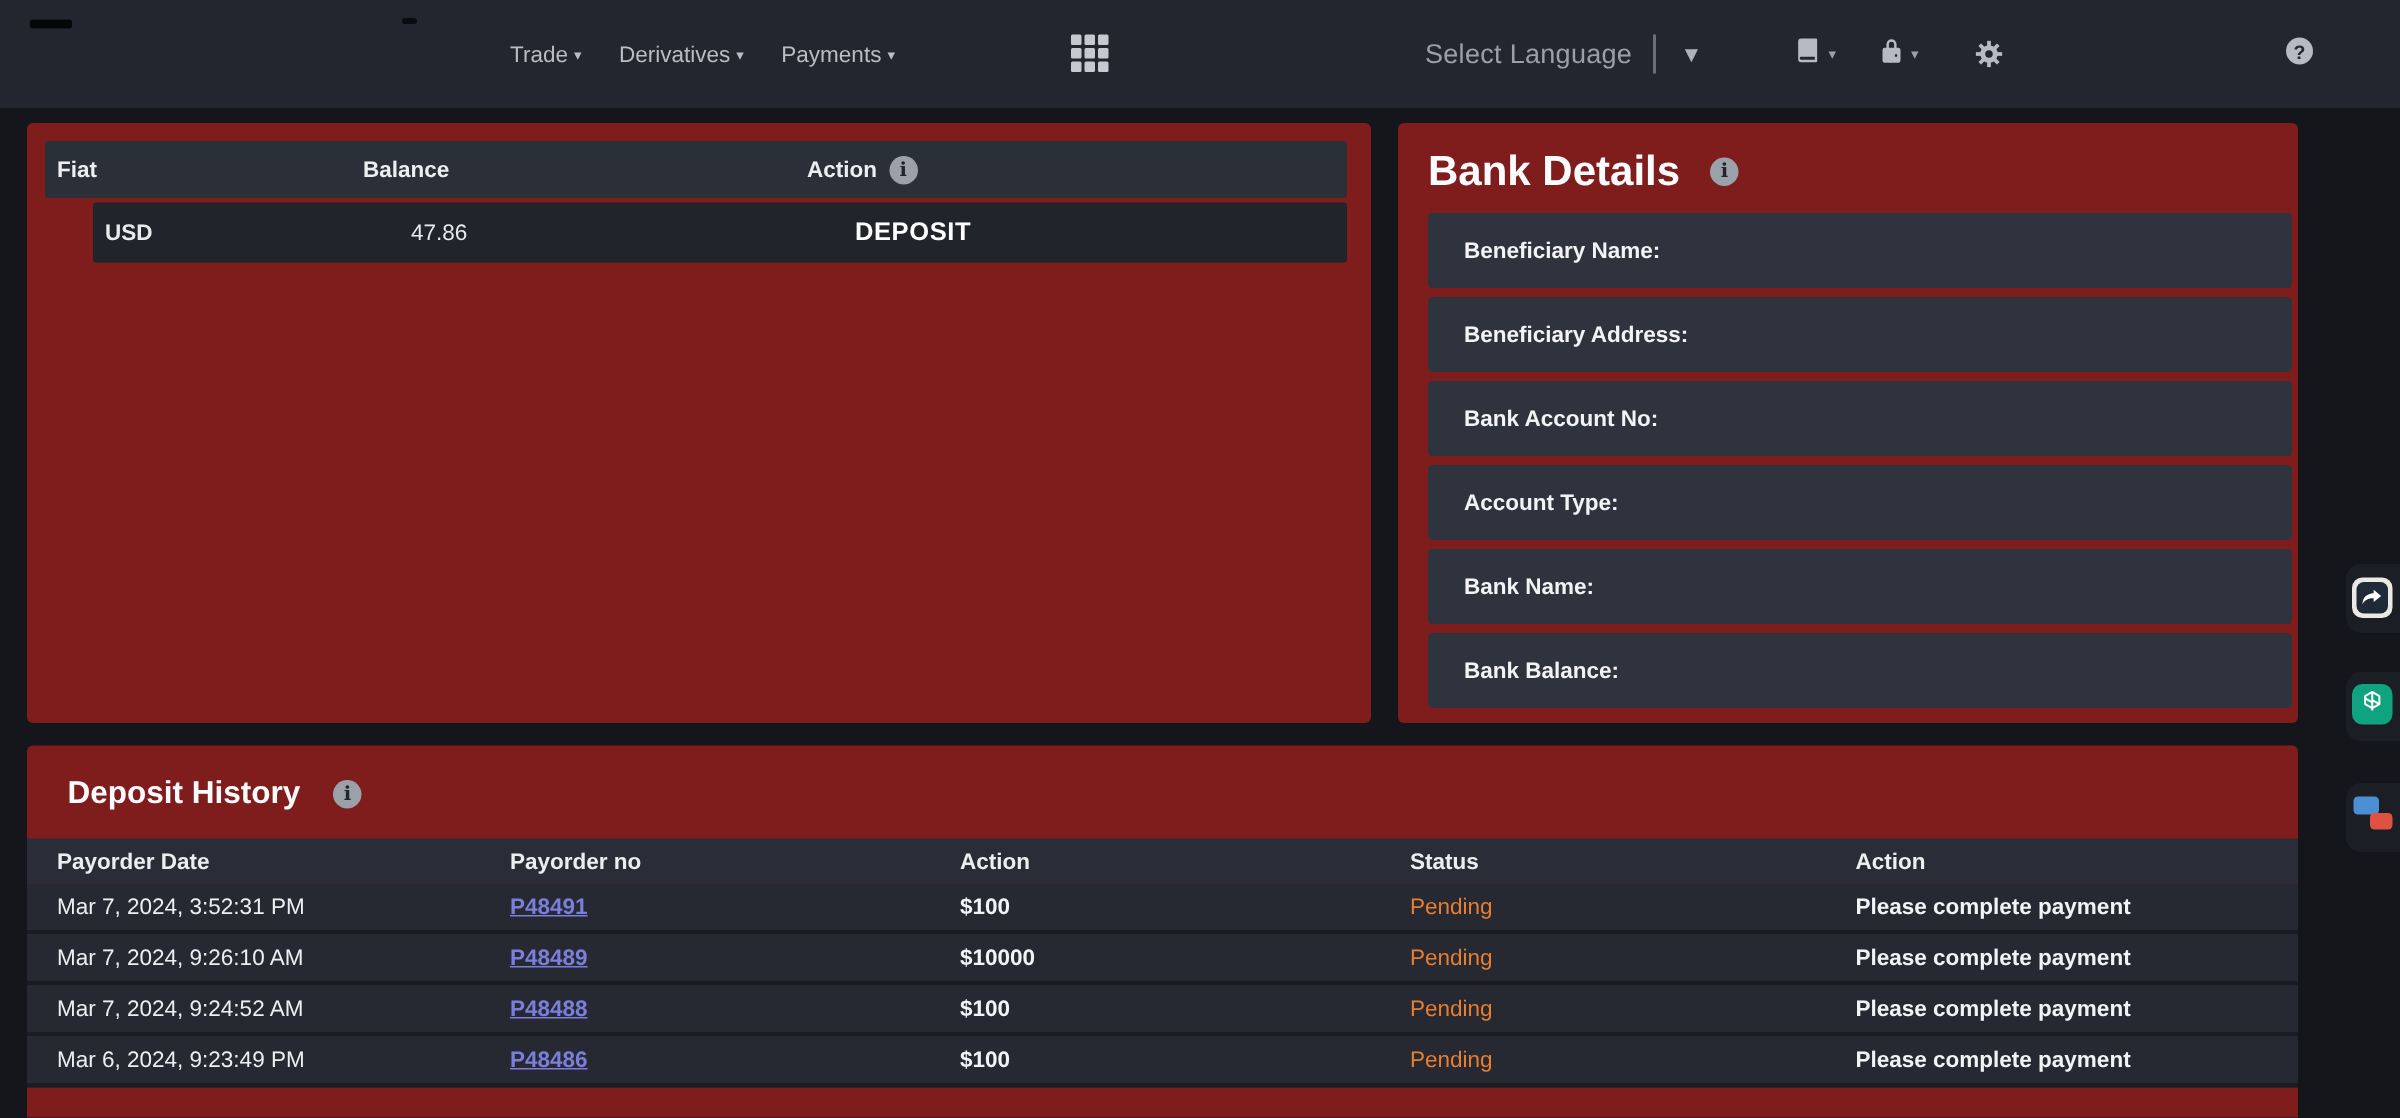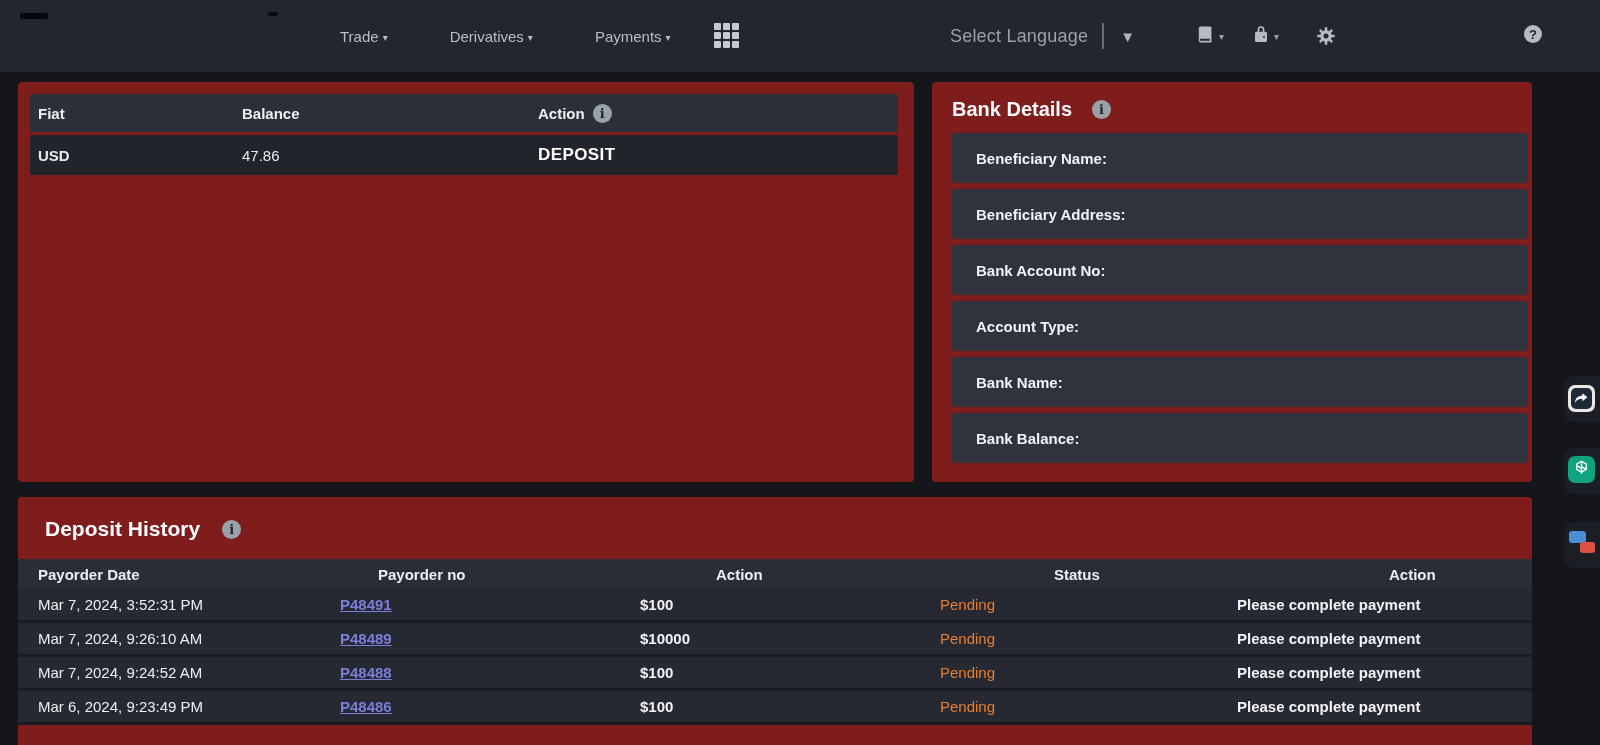--- a/index.html
+++ b/index.html
@@ -11,21 +11,21 @@
     color:#e8eaec;
   }
 
   
   .navbar {
     position:absolute; top:0; left:0; width:1600px; height:72px;
     background:#23262e;
   }
   .logo-redact { position:absolute; top:13px; left:20px; width:28px; height:6px; background:#050608; border-radius:2px; }
   .logo-redact2 { position:absolute; top:12px; left:268px; width:10px; height:4px; background:#0a0c10; border-radius:2px; }
-  .nav-menus { position:absolute; left:340px; top:0; height:72px; display:flex; align-items:center; gap:62px; }
+  .nav-menus { position:absolute; left:340px; top:0; height:72px; display:flex; align-items:center; gap:25px; }
   .nav-item { color:#b9bec5; font-size:15px; cursor:pointer; white-space:nowrap; }
   .nav-caret { font-size:10px; color:#b9bec5; margin-left:4px; vertical-align:1px; }
   .apps-grid { position:absolute; left:714px; top:23px; width:27px; height:26px;
     display:grid; grid-template-columns:repeat(3,7px); grid-template-rows:repeat(3,7px); gap:2px; cursor:pointer; }
   .apps-grid div { background:#c6cad0; border-radius:1px; }
   .lang-widget { position:absolute; left:950px; top:0; height:72px; display:flex; align-items:center; cursor:pointer; }
   .lang-label { color:#9aa0a8; font-size:18px; letter-spacing:0.2px; }
   .lang-sep { display:inline-block; width:2px; height:26px; background:#6a6f77; margin:0 16px 0 14px; }
   .lang-caret { color:#aeb3bb; font-size:15px; }
   .nav-icon-btn { position:absolute; top:0; height:72px; display:flex; align-items:center; cursor:pointer; }
@@ -44,50 +44,50 @@
 
   
   .fiat-table { position:absolute; left:12px; right:16px; top:12px; }
   .fiat-header {
     display:grid; grid-template-columns:204px 296px auto; align-items:center;
     background:#2b2f38; height:38px; padding-left:8px; border-radius:2px;
   }
   .fiat-header .hcell { font-size:15px; font-weight:700; color:#eceef0; display:flex; align-items:center; gap:8px; }
   .fiat-row {
     display:grid; grid-template-columns:204px 296px auto; align-items:center;
-    background:#21242b; height:40px; padding-left:8px; margin-top:3px; border-radius:2px;
+    background:#21242b; height:40px; padding-left:8px; margin-top:3px; border-radius:2px;margin-left:32px;
   }
   .cell-currency { font-size:15px; font-weight:800; }
   .cell-balance { font-size:15px; }
   .deposit-btn { font-size:17px; font-weight:600; letter-spacing:0.4px; color:#fdfdfd; cursor:pointer; width:max-content; }
 
   
   .info-icon {
     display:inline-flex; width:19px; height:19px; border-radius:50%;
     background:#9ba1a9; color:#22252c; align-items:center; justify-content:center;
     font-family:"DejaVu Serif", serif; font-weight:800; font-size:13px; cursor:pointer; flex:0 0 auto;
   }
 
   
   .bank-title-row { display:flex; align-items:center; gap:20px; padding:16px 0 12px 20px; }
-  .bank-title { font-size:20px; font-weight:700; color:#fafbfc; }
+  .bank-title { font-size:28px; font-weight:700; color:#fafbfc; }
   .bank-rows { padding:0 4px 0 20px; }
   .bank-row {
     background:#2f333d; border-radius:3px; height:50px; margin-bottom:6px;
     display:flex; align-items:center; padding-left:24px;
   }
   .bank-row .bank-label { font-size:15px; font-weight:700; color:#f2f3f5; }
 
   
   .dh-title-row { display:flex; align-items:center; gap:22px; padding:20px 0 18px 27px; }
   .dh-title { font-size:21px; font-weight:700; color:#fafbfc; }
   .dh-table { width:100%; }
   .dh-header {
     display:grid; grid-template-columns:302px 300px 300px 297px auto; align-items:center;
-    background:#2a2d37; height:30px; padding-left:20px;gap:38px;
+    background:#2a2d37; height:30px; padding-left:20px;
   }
   .dh-header .hcell { font-size:15px; font-weight:700; color:#eceef0; }
   .dh-row {
     display:grid; grid-template-columns:302px 300px 300px 297px auto; align-items:center;
     background:#262932; height:34px; padding-left:20px; border-bottom:3px solid #191c23;
   }
   .dh-date { font-size:15px; font-weight:500; color:#eceef0; }
   .dh-link { font-size:15px; font-weight:600; color:#7b7fdb; text-decoration:underline; cursor:pointer;margin-top:48px; }
   .dh-amount { font-size:15px; font-weight:600; color:#f2f3f5; }
   .dh-status { font-size:15px; font-weight:400; color:#e87e2f; }

